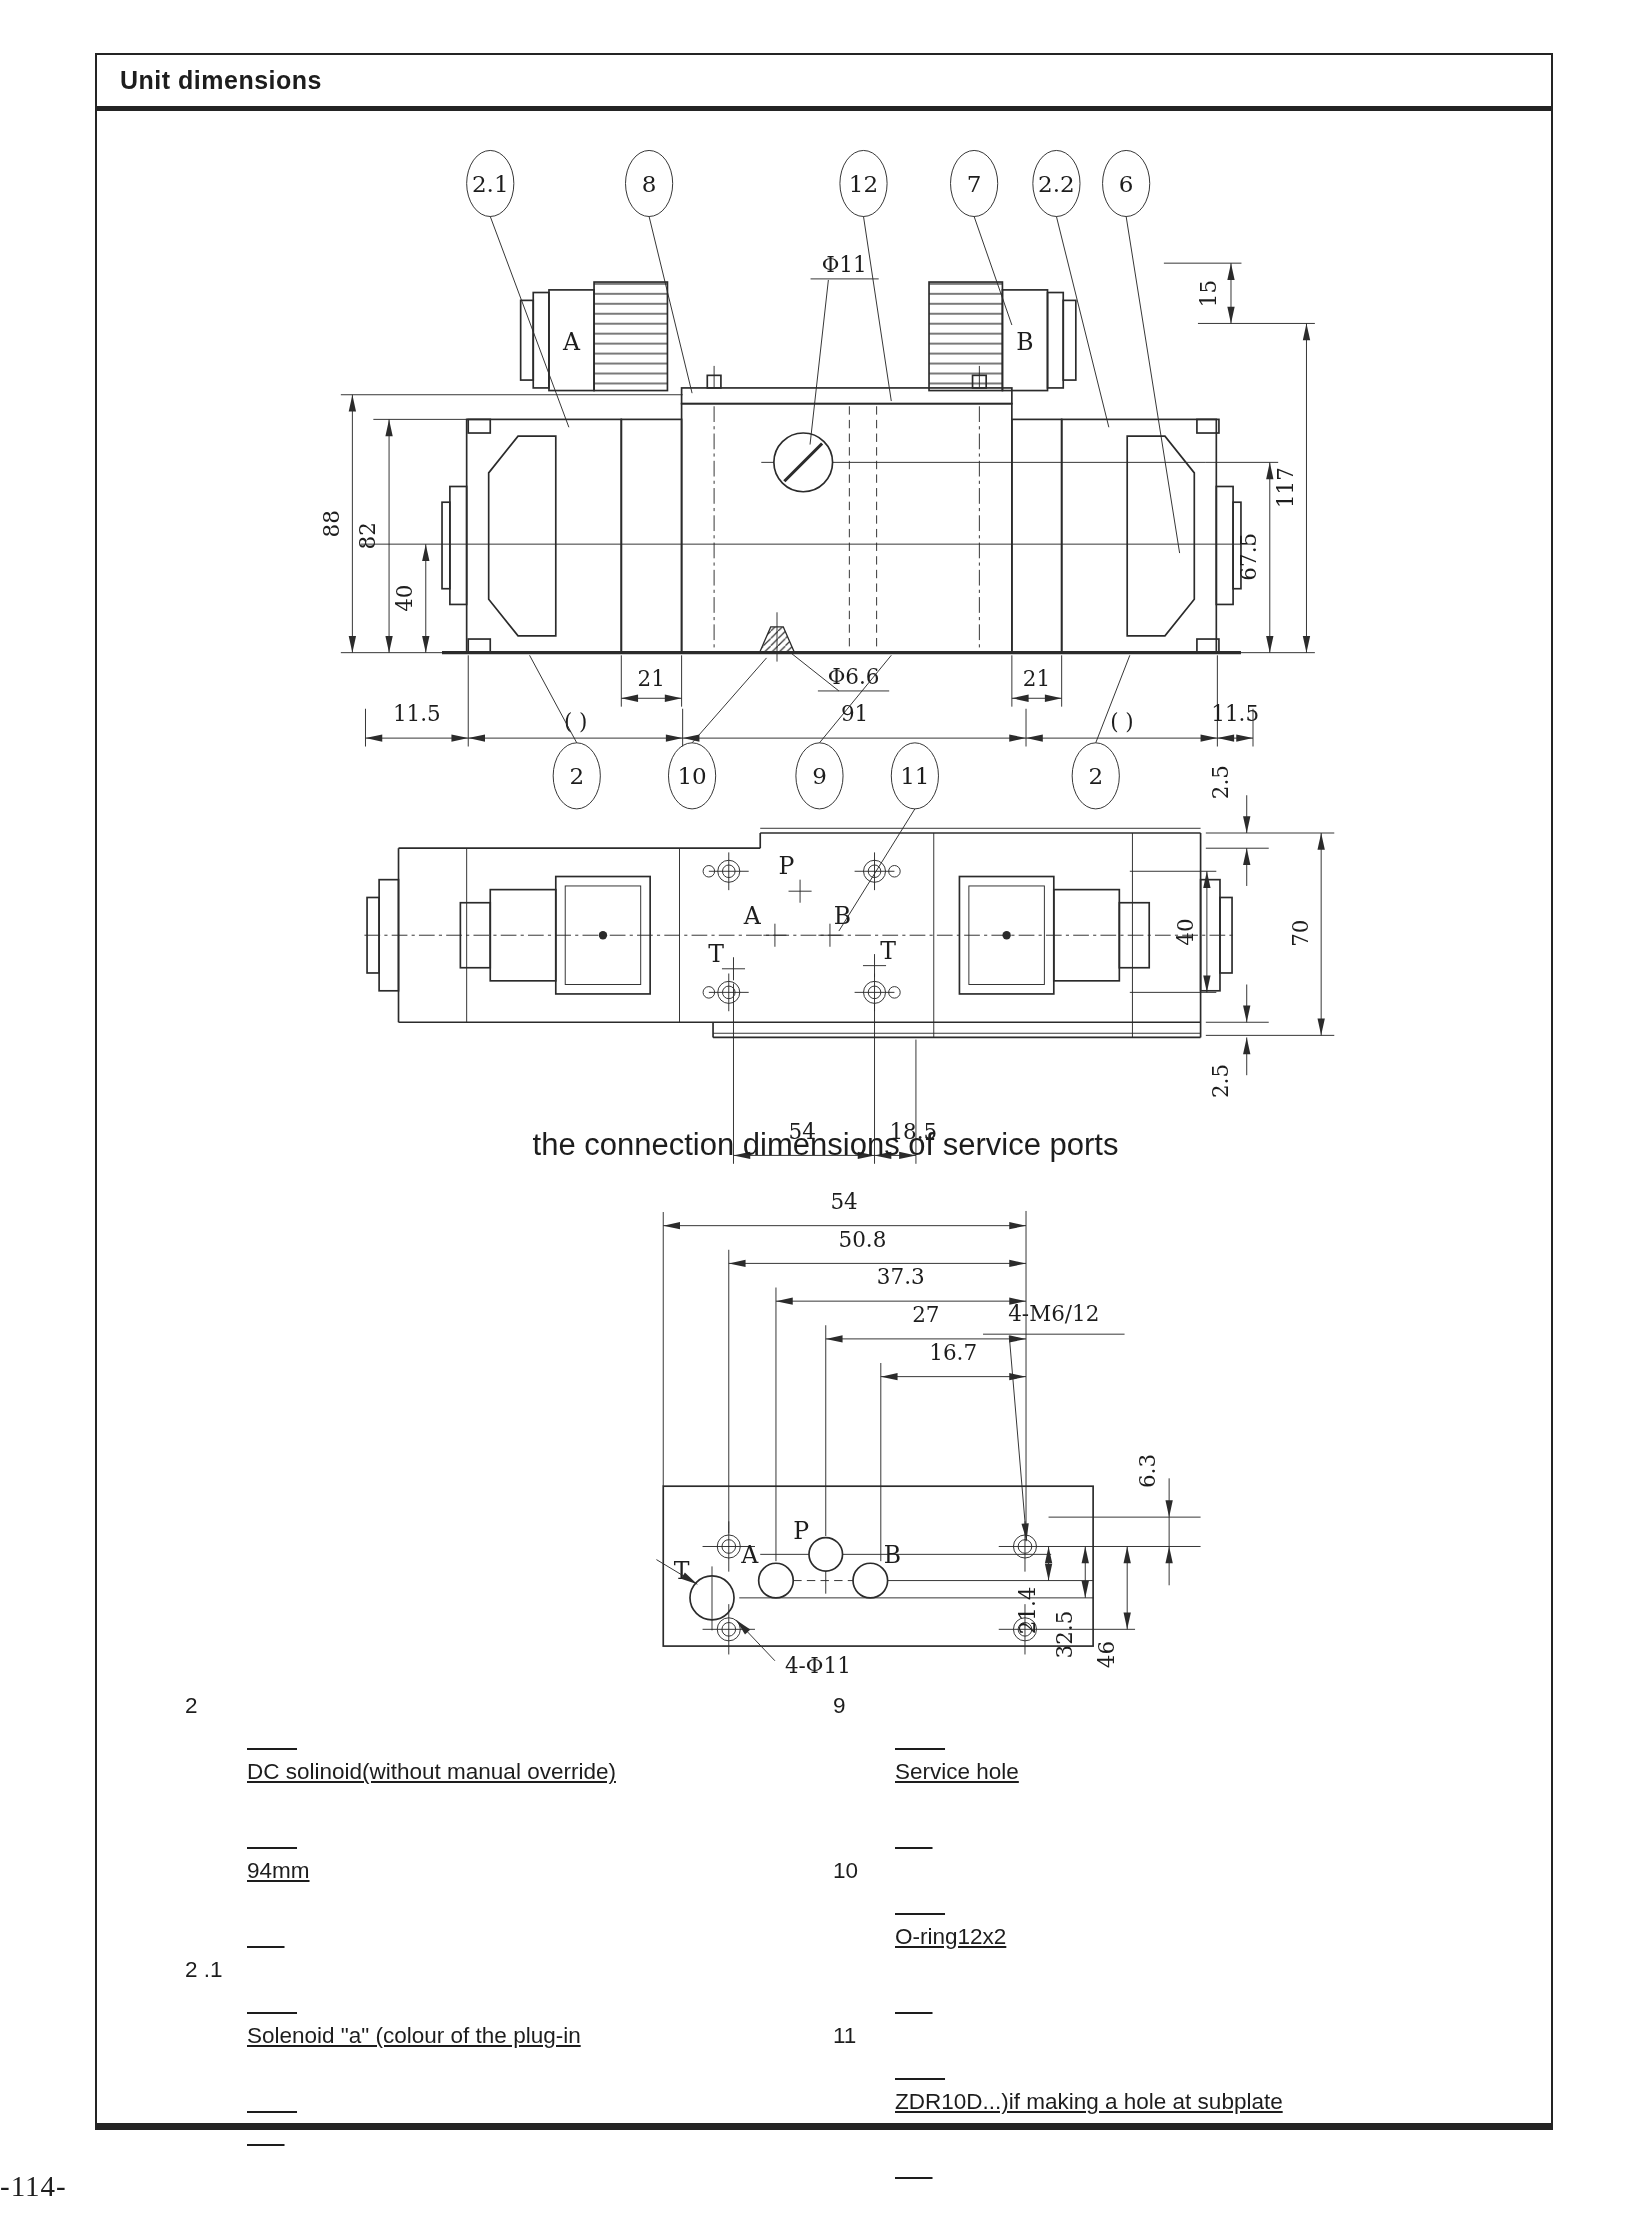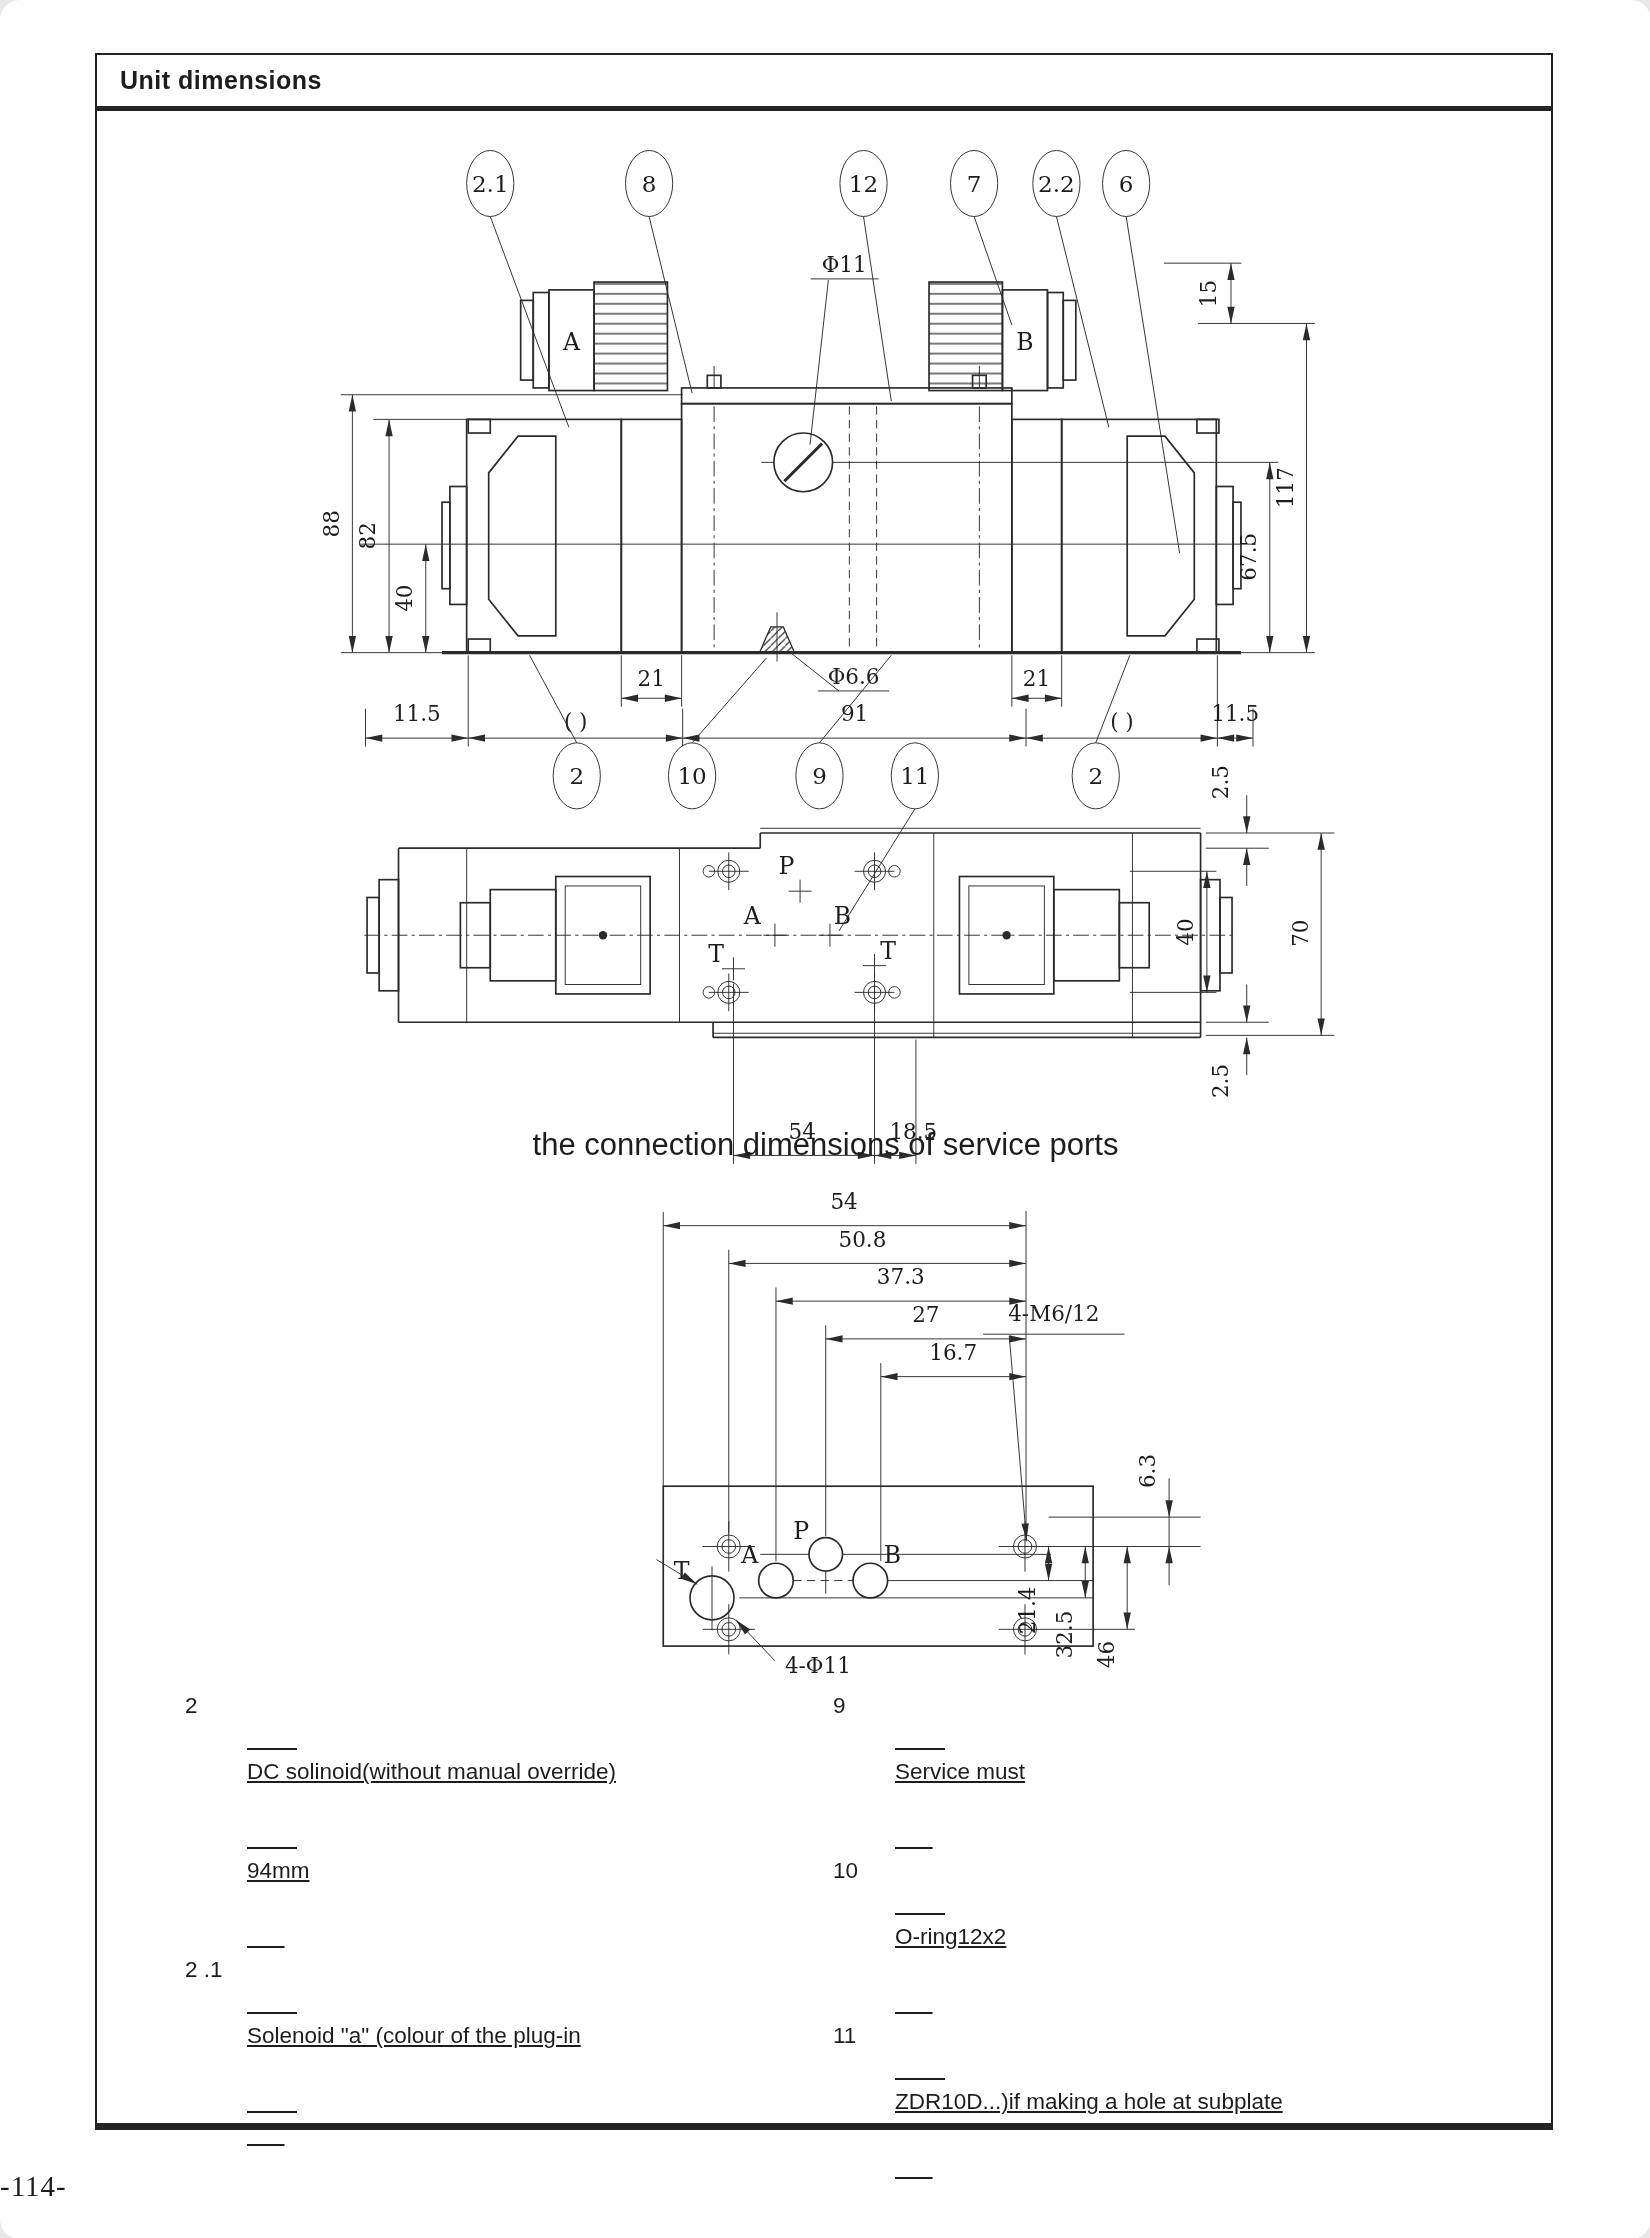--- a/index.html
+++ b/index.html
@@ -1,17 +1,17 @@
 <!DOCTYPE html>
 <html style="font-size:8.4px"><head>
 <meta charset="utf-8">
 <style>
   html,body{margin:0;padding:0;background:#e8e8e8;}
   .page{position:relative;width:1651px;height:2239px;background:#ffffff;overflow:hidden;
-        font-family:"Liberation Sans","DejaVu Sans",sans-serif;color:#1d1d1d;border-radius:20px;}
+        font-family:"Liberation Sans","DejaVu Sans",sans-serif;color:#1d1d1d;}
   .content-box{position:absolute;left:95px;top:53px;width:1458px;height:2077px;
         border:2.1px solid #242424;border-bottom-width:7.3px;box-sizing:border-box;background:#fff;}
   .header-bar{position:absolute;left:0;top:0;width:100%;height:56px;border-bottom:5.8px solid #242424;
         display:flex;align-items:center;box-sizing:border-box;}
   .header-bar h1{margin:0 0 0 23px;font-size:25px;font-weight:bold;letter-spacing:0.5px;}
   svg.drawing{position:absolute;left:0;top:0;width:1651px;height:2239px;}
   .caption{position:absolute;left:0;top:1127px;width:1651px;text-align:center;font-size:31px;}
   .legend-col{position:absolute;top:1689px;font-size:22.5px;line-height:33px;}
   .col-left{left:185px;width:634px;}
   .col-right{left:833px;width:713px;}
@@ -416,21 +416,21 @@
         
       </div>
     </div>
 
   </div>
 
   <div class="legend-col col-right">
     <div class="lg-item">
       <div class="lg-num">9</div>
       <div class="lg-text">
-        <div>Service must</div>
+        <div>Service hole</div>
       </div>
     </div>
     <div class="lg-item">
       <div class="lg-num">10</div>
       <div class="lg-text">
         <div>O-ring12x2</div>
       </div>
     </div>
     <div class="lg-item">
       <div class="lg-num">11</div>

